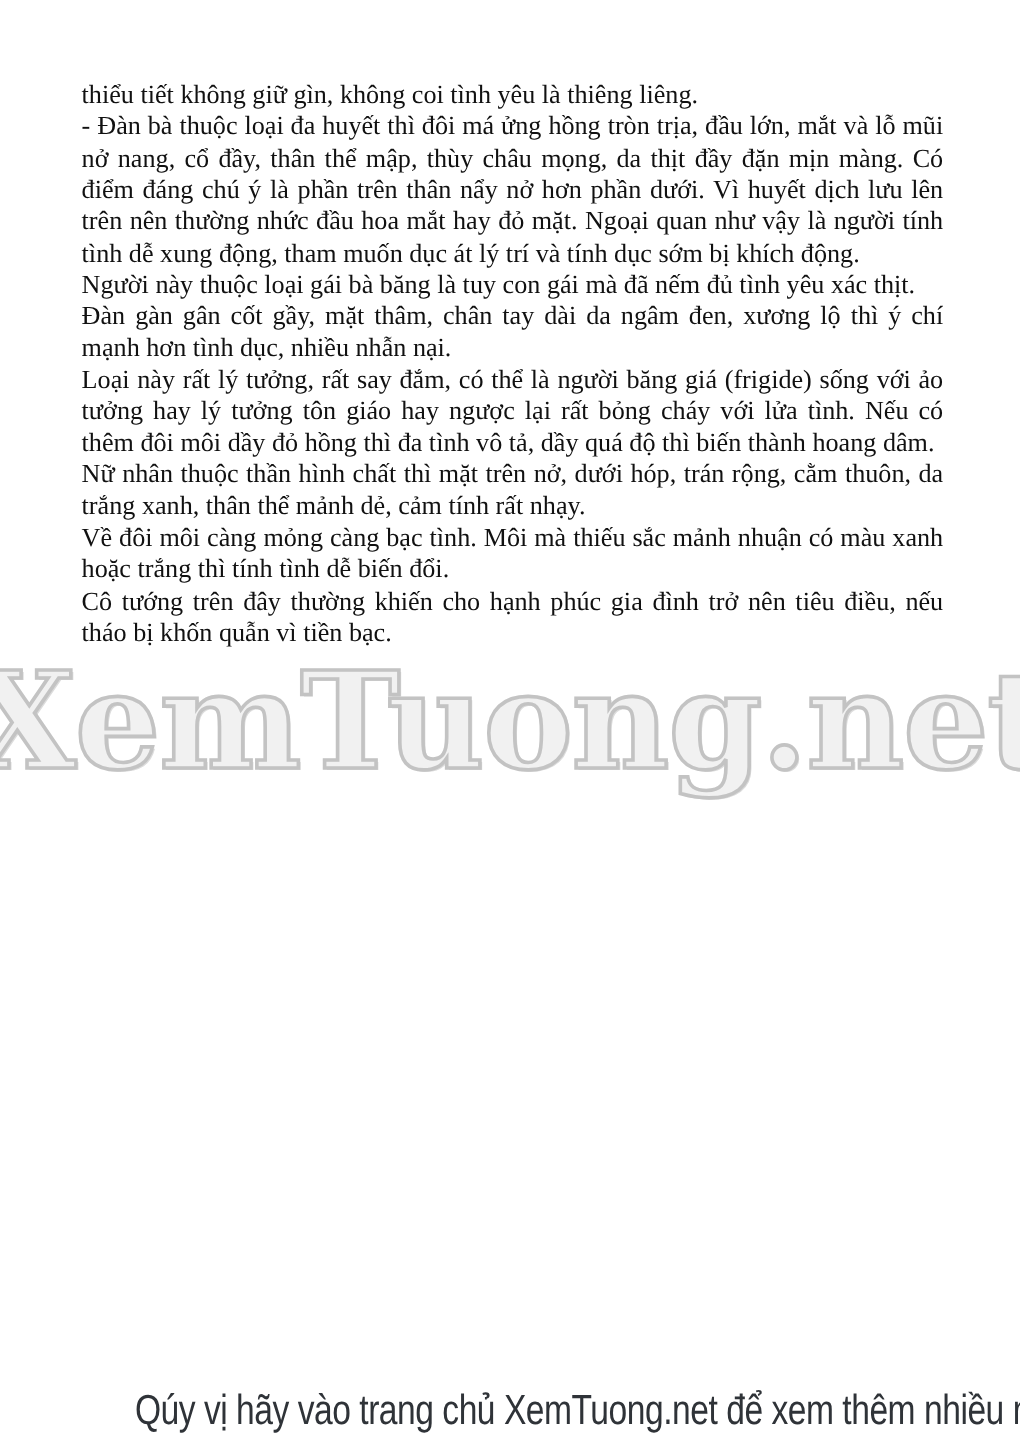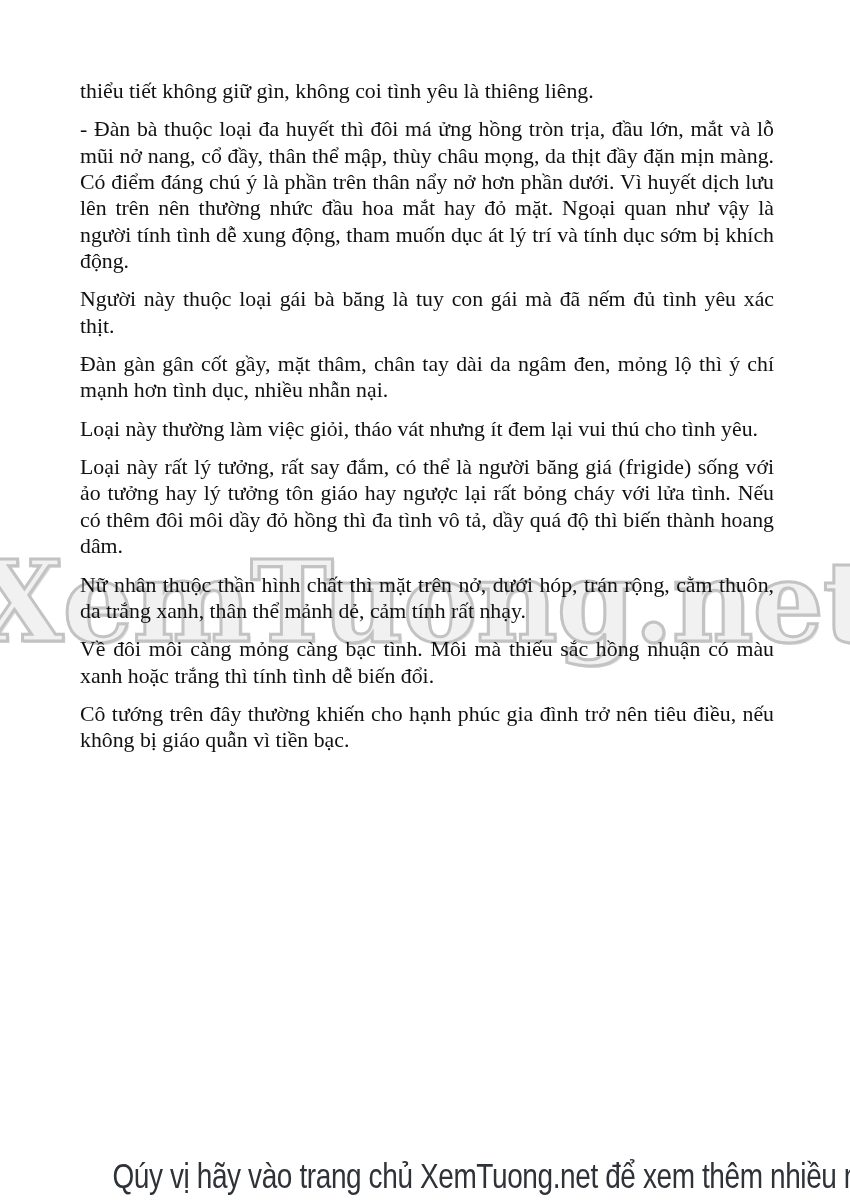--- a/index.html
+++ b/index.html
@@ -35,21 +35,21 @@
     position: absolute;
     top: 66px;
     left: 68px;
     width: 718px;
     z-index: 1;
     color: var(--text-color, #111111);
     font-size: 21.8px;
     line-height: 26.35px;
     text-align: justify;
   }
-  .content p { margin: 12px; padding: 0; }
+  .content p { margin: 0; padding: 0; }
 
   .footer {
     position: absolute;
     left: 0;
     right: 0;
     bottom: 6px;
     z-index: 1;
     text-align: center;
     color: var(--footer-color, #2f3338);
   }
@@ -68,25 +68,24 @@
 <body style="--text-color: #111111; --wm-fill: #f1f1f1; --wm-stroke: #c3c3c3; --footer-color: #2f3338;">
 
 <div class="page">
 
   <div class="watermark">XemTuong.net</div>
 
   <div class="content">
       <p>thiểu tiết không giữ gìn, không coi tình yêu là thiêng liêng.</p>
       <p>- Đàn bà thuộc loại đa huyết thì đôi má ửng hồng tròn trịa, đầu lớn, mắt và lỗ mũi nở nang, cổ đầy, thân thể mập, thùy châu mọng, da thịt đầy đặn mịn màng. Có điểm đáng chú ý là phần trên thân nẩy nở hơn phần dưới. Vì huyết dịch lưu lên trên nên thường nhức đầu hoa mắt hay đỏ mặt. Ngoại quan như vậy là người tính tình dễ xung động, tham muốn dục át lý trí và tính dục sớm bị khích động.</p>
       <p>Người này thuộc loại gái bà băng là tuy con gái mà đã nếm đủ tình yêu xác thịt.</p>
-      <p>Đàn gàn gân cốt gầy, mặt thâm, chân tay dài da ngâm đen, mỏng lộ thì ý chí mạnh hơn tình dục, nhiều nhẫn nại.</p>
-      <p>Loại này thường làm việc giỏi, tháo vát nhưng ít đem lại vui thú cho tình yêu.</p>
+      <p>Đàn gàn gân cốt gầy, mặt thâm, chân tay dài da ngâm đen, xương lộ thì ý chí mạnh hơn tình dục, nhiều nhẫn nại.</p>
       <p>Loại này rất lý tưởng, rất say đắm, có thể là người băng giá (frigide) sống với ảo tưởng hay lý tưởng tôn giáo hay ngược lại rất bỏng cháy với lửa tình. Nếu có thêm đôi môi dầy đỏ hồng thì đa tình vô tả, dầy quá độ thì biến thành hoang dâm.</p>
       <p>Nữ nhân thuộc thần hình chất thì mặt trên nở, dưới hóp, trán rộng, cằm thuôn, da trắng xanh, thân thể mảnh dẻ, cảm tính rất nhạy.</p>
-      <p>Về đôi môi càng mỏng càng bạc tình. Môi mà thiếu sắc hồng nhuận có màu xanh hoặc trắng thì tính tình dễ biến đổi.</p>
-      <p>Cô tướng trên đây thường khiến cho hạnh phúc gia đình trở nên tiêu điều, nếu không bị giáo quẫn vì tiền bạc.</p>
+      <p>Về đôi môi càng mỏng càng bạc tình. Môi mà thiếu sắc mảnh nhuận có màu xanh hoặc trắng thì tính tình dễ biến đổi.</p>
+      <p>Cô tướng trên đây thường khiến cho hạnh phúc gia đình trở nên tiêu điều, nếu tháo bị khốn quẫn vì tiền bạc.</p>
     </div>
 
   <div class="footer">
     <span class="footer-inner"><span>Qúy vị hãy vào trang chủ </span><span>XemTuong.net</span><span> để xem thêm nhiều mục hay khác</span></span>
   </div>
 
 </div>
 
 </body></html>

